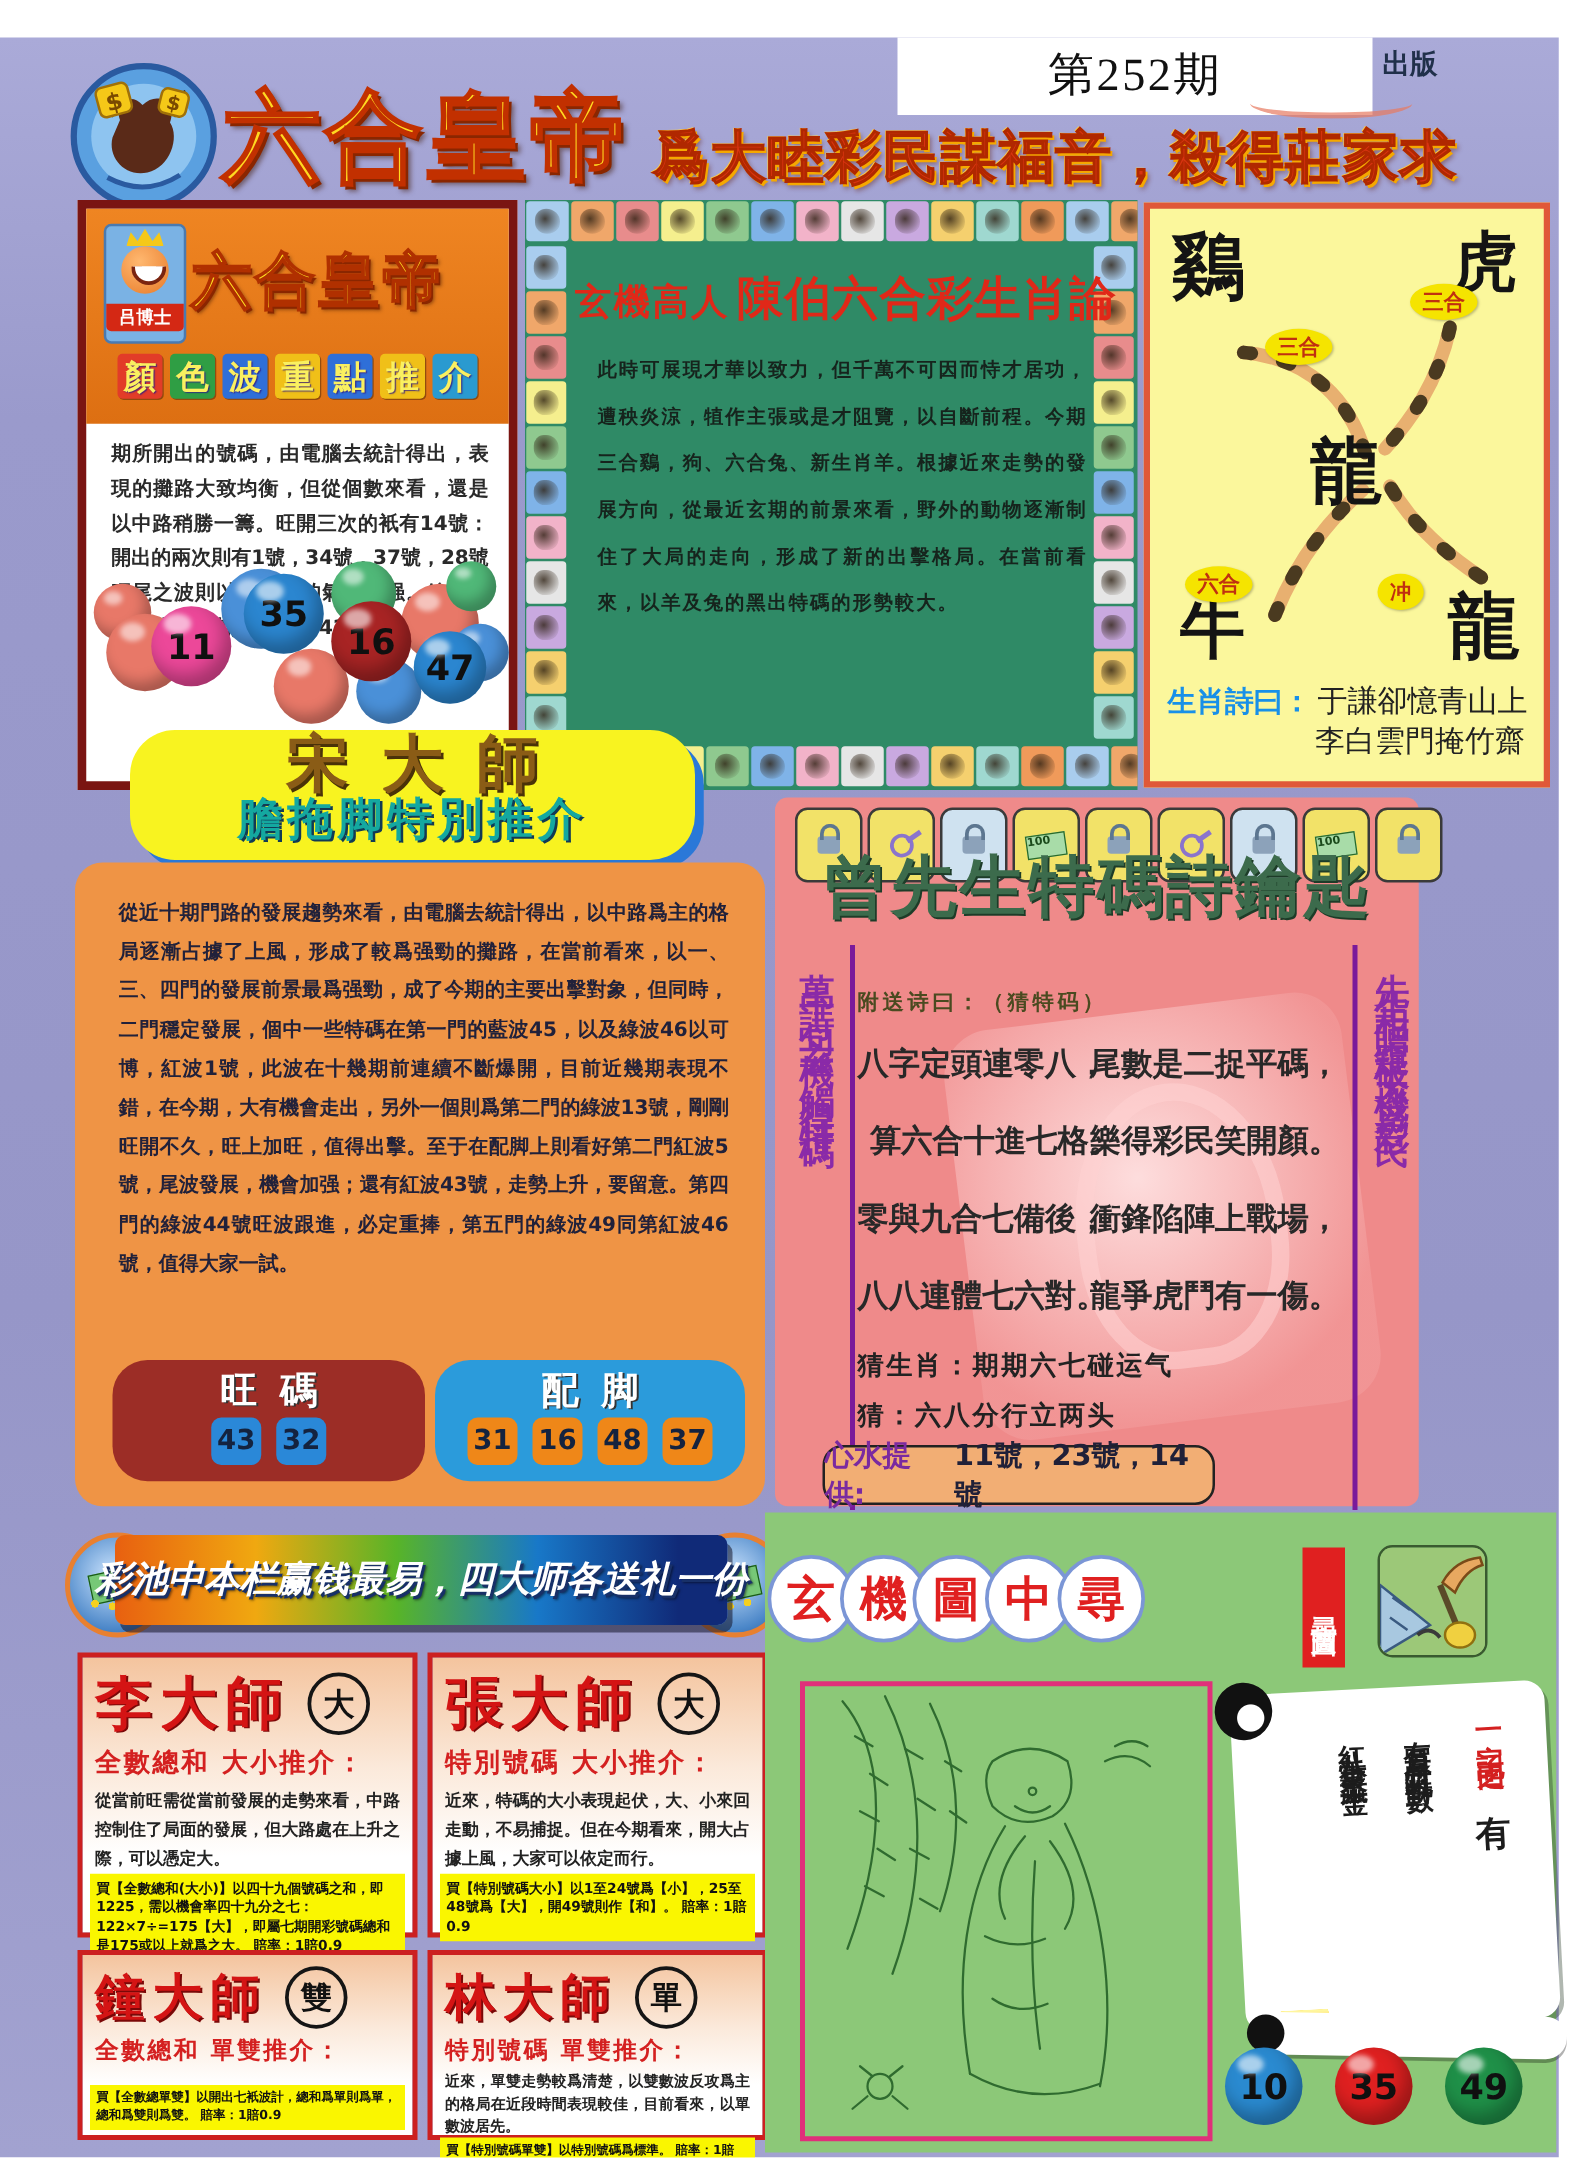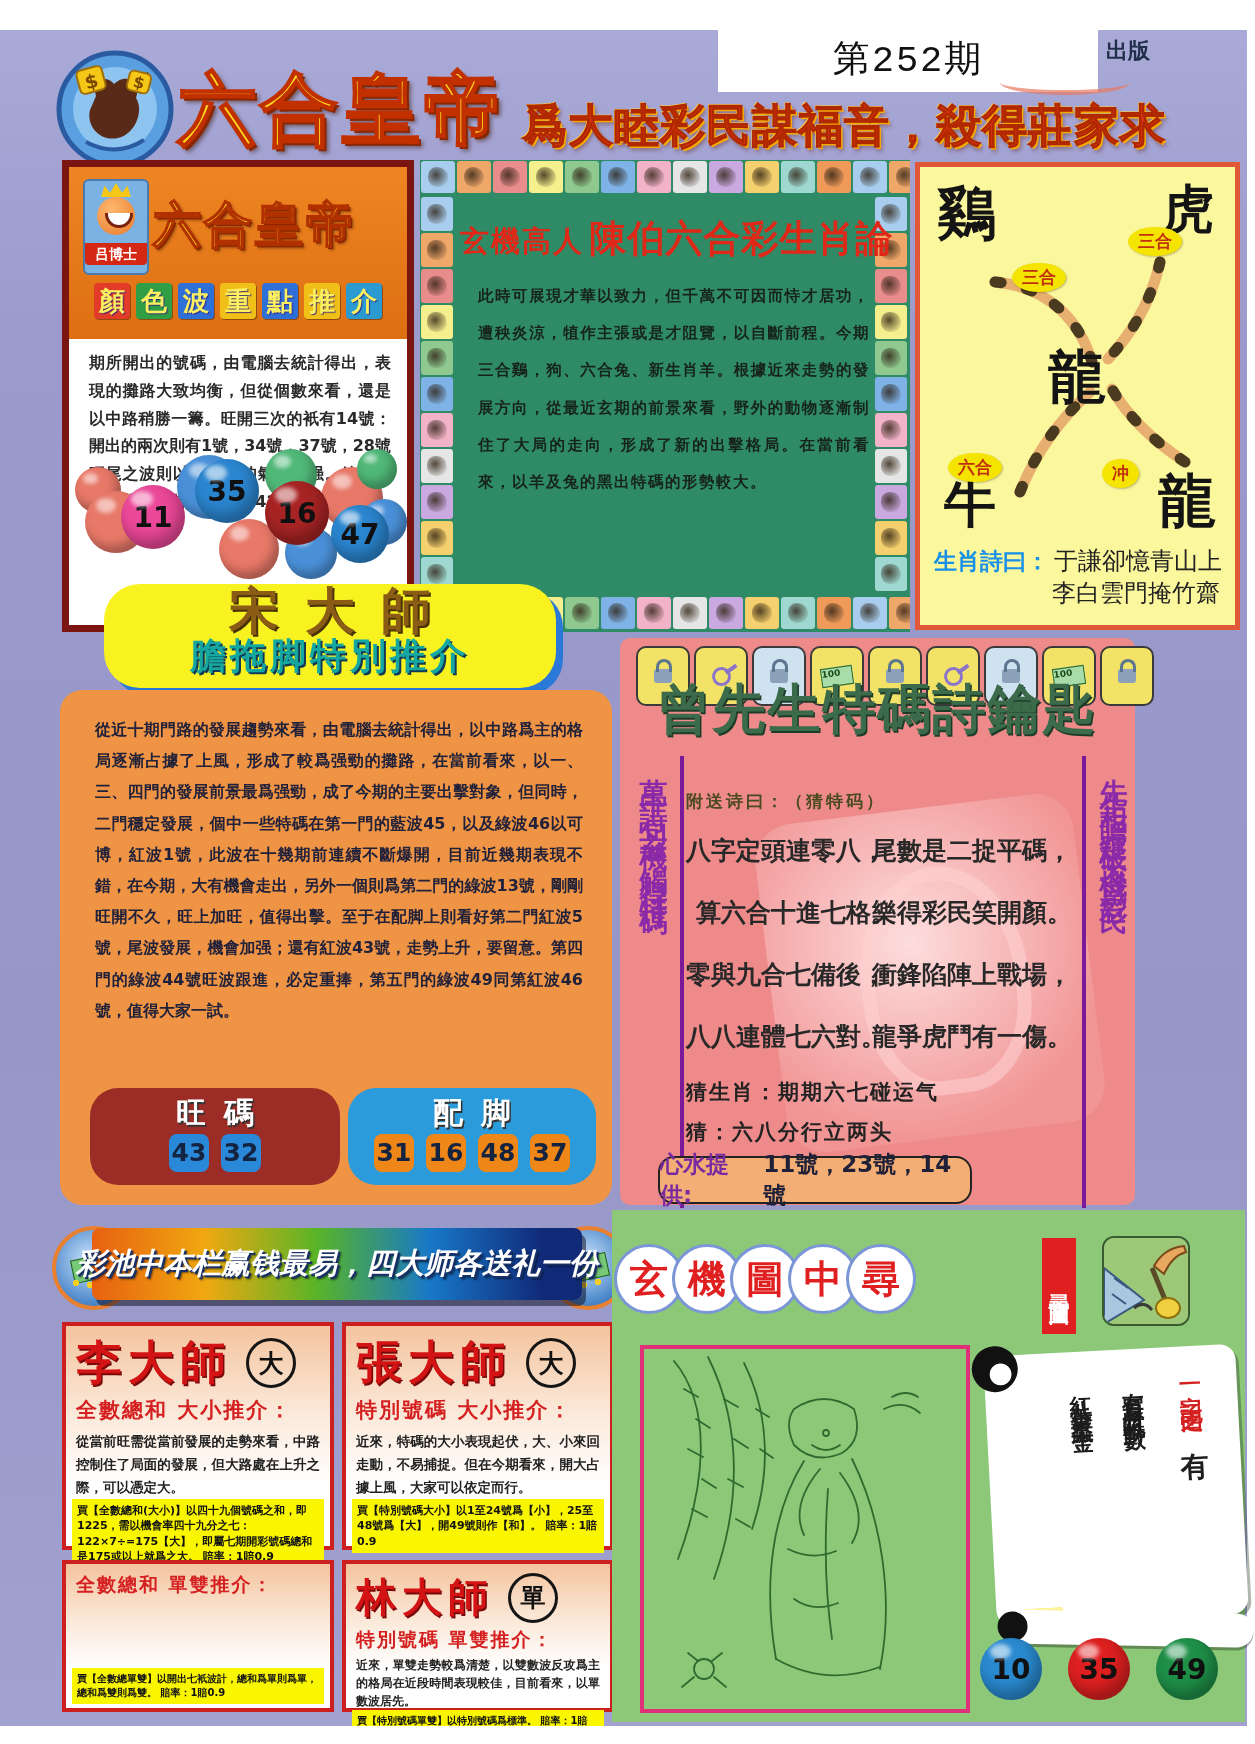--- a/index.html
+++ b/index.html
@@ -5,21 +5,21 @@
   html,body{margin:0;padding:0;background:#ffffff;}
   #page{position:relative;width:1255px;height:1744px;overflow:hidden;background:#ffffff;
         font-family:"DejaVu Sans","Liberation Sans",sans-serif;}
   .abs{position:absolute;}
   
   #bg-main{left:0;top:30px;width:1247px;height:1696px;
            background:linear-gradient(180deg,#aaaad8 0%,#9a9acc 18%,#9696c8 60%,#a2a2d0 100%);}
   #bg-bottom{left:0;top:1726px;width:1255px;height:18px;background:#fff;}
   
   #issue-box{left:718px;top:30px;width:380px;height:62px;background:#ffffff;}
-  #issue-text{width:100%;text-align:center;line-height:62px;font-family:Liberation Mono, monospace;
+  #issue-text{width:100%;text-align:center;line-height:62px;font-family:Liberation Serif, serif;
               font-size:37px;color:#111;letter-spacing:2px;}
   #issue-swoosh{left:1000px;top:70px;width:130px;height:20px;border-bottom:5px solid #e87a60;border-radius:50%;opacity:.7;}
   #publish-text{left:1106px;top:36px;font-size:22px;font-weight:bold;color:#20304a;}
   #masthead-title{left:178px;top:58px;width:345px;font-size:78px;font-weight:bold;color:#ffd920;
       letter-spacing:4px;-webkit-text-stroke:2px #c23000;
       text-shadow:3px 3px 0 #8a2600,5px 5px 4px rgba(60,20,0,.5);}
   #masthead-slogan{left:522px;top:96px;width:730px;font-size:45px;font-weight:bold;color:#d83410;
       letter-spacing:1px;-webkit-text-stroke:1px #b02800;
       text-shadow:2px 2px 0 #f5a800,-1px -1px 0 #ffcc40,3px 4px 4px rgba(90,20,0,.45);}
   #logo{left:56px;top:50px;width:118px;height:118px;}
@@ -84,21 +84,21 @@
      text-shadow:2px 2px 0 #123a54;}
   #sm-panel{left:60px;top:690px;width:552px;height:515px;background:#ef9445;border-radius:22px;}
   #sm-body{left:35px;top:24px;width:488px;font-size:16px;font-weight:bold;color:#21213a;
      line-height:1.95;text-align:justify;}
   #hot-box{left:30px;top:398px;width:250px;height:97px;background:#9c2d26;border-radius:28px;text-align:center;}
   #leg-box{left:288px;top:398px;width:248px;height:97px;background:#2b9bdb;border-radius:28px;text-align:center;}
   .box-title{font-size:30px;font-weight:bold;color:#fff;letter-spacing:18px;text-indent:18px;
      line-height:1.35;margin-top:5px;text-shadow:1.5px 1.5px 0 #333;}
   .chip-row{display:flex;justify-content:center;gap:12px;}
   .chip{width:40px;height:38px;border-radius:8px;display:flex;align-items:center;justify-content:center;
-     font-size:25px;font-weight:bold;color:#14233f;}
+     font-size:22px;font-weight:bold;color:#14233f;}
   .chip.blue{background:#2a88d8;}
   .chip.orange{background:#ef8718;}
   
   #zg-panel{left:620px;top:638px;width:515px;height:567px;background:#ef8a8a;border-radius:10px;}
   #zg-tiles{left:16px;top:8px;width:484px;display:flex;gap:4px;}
   .ktile{width:50px;height:56px;border-radius:10px;border:2.5px solid #3a3a3a;position:relative;flex:none;
      display:flex;align-items:center;justify-content:center;}
   i[class^="glyph-"]{display:block;font-style:normal;}
   .glyph-lock{width:18px;height:14px;background:#8ca2ba;border-radius:3px;position:relative;}
   .glyph-lock::before{content:"";position:absolute;left:2px;top:-10px;width:10px;height:10px;
@@ -464,20 +464,24 @@
         <span class="m-badge">大</span>
       </div>
       <div class="m-sub">特別號碼 大小推介：</div>
       <div class="m-body">近來，特碼的大小表現起伏，大、小來回走動，不易捕捉。但在今期看來，開大占據上風，大家可以依定而行。</div>
       <div class="m-note">
         <span>買【特別號碼大小】以1至24號爲【小】，25至48號爲【大】，開49號則作【和】。</span>
         <b>賠率：1賠0.9</b>
       </div>
     </div>
     <div class="master short" style="left:0;top:238px;width:272px;height:152px;">
+      <div class="m-head">
+        <span class="m-name">鐘大師</span>
+        <span class="m-badge">雙</span>
+      </div>
       <div class="m-sub">全數總和 單雙推介：</div>
       <div class="m-note">
         <span>買【全數總單雙】以開出七衹波計，總和爲單則爲單，總和爲雙則爲雙。</span>
         <b>賠率：1賠0.9</b>
       </div>
     </div>
     <div class="master short" style="left:280px;top:238px;width:272px;height:152px;">
       <div class="m-head">
         <span class="m-name">林大師</span>
         <span class="m-badge">單</span>

